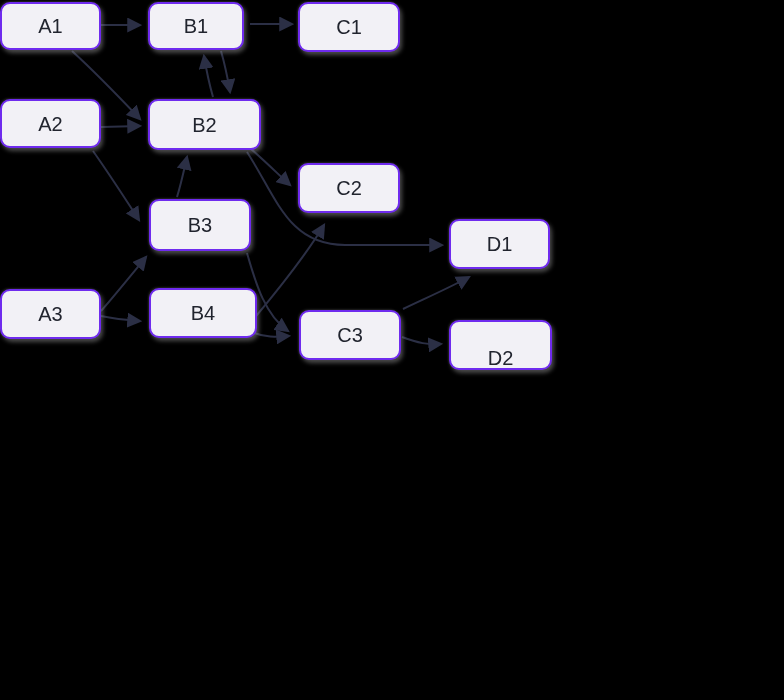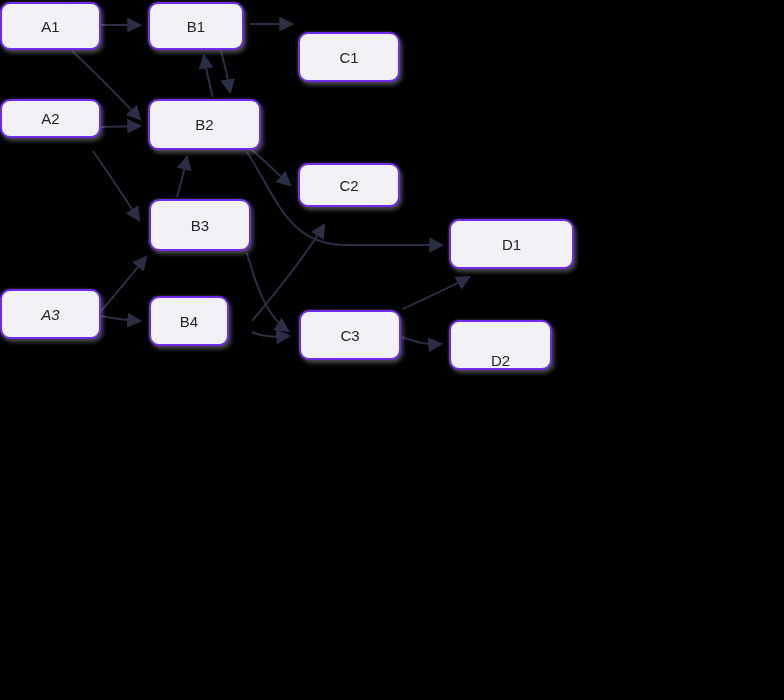--- a/index.html
+++ b/index.html
@@ -26,21 +26,21 @@
     position:absolute;
     box-sizing:border-box;
     background:var(--node-fill,#f2f1f6);
     border:2px solid var(--node-border,#6f2bee);
     border-radius:10px;
     display:flex;align-items:center;justify-content:center;
     box-shadow:2px 3px 4px rgba(150,150,150,.5), -1px -1px 2px rgba(110,110,110,.28);
   }
   .node .label{
     color:var(--node-text,#21242e);
-    font-size:15px;
+    font-size:20px;
     line-height:1;
     user-select:none;
   }
 </style>
 </head>
 <body style="--bg: #000000; --edge: #2b2f45; --node-fill: #f2f1f6; --node-border: #6f2bee; --node-text: #21242e;">
 
 <div class="canvas">
   <svg class="edge-layer" width="784" height="700" viewBox="0 0 784 700" xmlns="http://www.w3.org/2000/svg">
     <defs>
@@ -65,47 +65,47 @@
         <path d="M252,321 C278,290 306,255 324,225" class="edge" marker-end="url(#arrow)"></path>
         <path d="M252,332 C266,338 276,337 289,336" class="edge" marker-end="url(#arrow)"></path>
         <path d="M403,309 C426,298 451,287 469,277" class="edge" marker-end="url(#arrow)"></path>
         <path d="M402,337 C418,343 428,345 441,344" class="edge" marker-end="url(#arrow)"></path>
       </g>
   </svg>
   <div id="nodes">
       <div class="node" style="left: 0px; top: 2px; width: 101px; height: 48px;">
         <span class="label">A1</span>
       </div>
-      <div class="node" style="left: 0px; top: 99px; width: 101px; height: 39px; align-items: center;">
+      <div class="node" style="left: 0px; top: 99px; width: 101px; height: 49px; align-items: center;">
         <span class="label">A2</span>
       </div>
-      <div class="node" style="left: 0px; top: 289px; width: 101px; height: 50px; font-style: italic;">
+      <div class="node" style="left: 0px; top: 289px; width: 101px; height: 50px;">
         <span class="label">A3</span>
       </div>
       <div class="node" style="left: 148px; top: 2px; width: 96px; height: 48px;">
         <span class="label">B1</span>
       </div>
       <div class="node" style="left: 148px; top: 99px; width: 113px; height: 51px;">
         <span class="label">B2</span>
       </div>
       <div class="node" style="left: 149px; top: 199px; width: 102px; height: 52px; text-align: right;">
         <span class="label">B3</span>
       </div>
-      <div class="node" style="left: 149px; top: 296px; width: 80px; height: 50px;">
+      <div class="node" style="left: 149px; top: 288px; width: 108px; height: 50px;">
         <span class="label">B4</span>
       </div>
-      <div class="node" style="left: 298px; top: 2px; width: 102px; height: 50px; margin-top: 30px;">
+      <div class="node" style="left: 298px; top: 2px; width: 102px; height: 50px;">
         <span class="label">C1</span>
       </div>
-      <div class="node" style="left: 298px; top: 163px; width: 102px; height: 44px;">
+      <div class="node" style="left: 298px; top: 163px; width: 102px; height: 50px;">
         <span class="label">C2</span>
       </div>
       <div class="node" style="left: 299px; top: 310px; width: 102px; height: 50px; justify-content: center;">
         <span class="label">C3</span>
       </div>
-      <div class="node" style="left: 449px; top: 219px; width: 125px; height: 50px;">
+      <div class="node" style="left: 449px; top: 219px; width: 101px; height: 50px;">
         <span class="label">D1</span>
       </div>
       <div class="node" style="left: 449px; top: 320px; width: 103px; height: 50px; align-items: flex-end;">
         <span class="label">D2</span>
       </div>
     </div>
 </div>
 
 </body></html>

